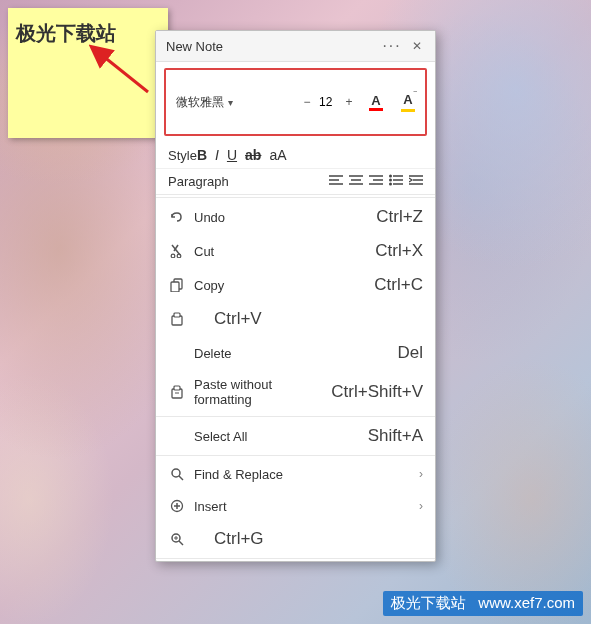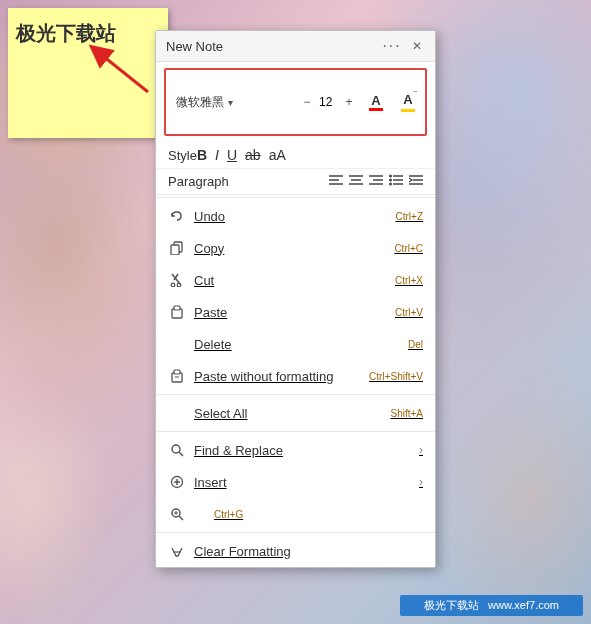--- a/index.html
+++ b/index.html
@@ -202,21 +202,21 @@
 
     .style-btn {
       font-size: 14px;
       cursor: pointer;
       color: #333;
     }
 
     .style-btn-bold { font-weight: bold; }
     .style-btn-italic { font-style: italic; }
     .style-btn-under { text-decoration: underline; }
-    .style-btn-strike { text-decoration: line-through; }
+    .style-btn-strike { text-decoration: line-through; font-weight: bold; }
 
     
     .menu-para-row {
       display: flex;
       align-items: flex-start;
       justify-content: space-between;
       padding: 5px 12px;
       border-bottom: 1px solid #e8e8e8;
     }
 
@@ -239,21 +239,20 @@
       margin: 2px 0;
     }
 
     
     .menu-item {
       display: flex;
       align-items: center;
       padding: 7px 12px;
       cursor: pointer;
       position: relative;
-      text-decoration: underline;
     }
 
     .menu-item-icon {
       width: 18px;
       height: 18px;
       display: flex;
       align-items: center;
       justify-content: center;
       margin-right: 8px;
       font-size: 13px;
@@ -261,39 +260,39 @@
       flex-shrink: 0;
     }
 
     .menu-item-label {
       flex: 1;
       font-size: 13px;
       color: #333;
     }
 
     .menu-item-shortcut {
-      font-size: 10px;
-      color: #a16207;
+      font-size: 17px;
+      color: #404040;
       margin-left: 20px;
     }
 
     .menu-item-arrow {
       font-size: 12px;
       color: #888;
     }
 
     
     .watermark {
       position: absolute;
       bottom: 8px;
       right: 8px;
       background: rgba(0,100,200,0.75);
       color: white;
-      font-size: 11px;
-      padding: 3px 24px;
+      font-size: 15px;
+      padding: 3px 8px;
       border-radius: 2px;
       z-index: 20;
     }
 
     
     .red-arrow {
       position: absolute;
       top: 42px;
       left: 78px;
       z-index: 7;
@@ -421,49 +420,48 @@
           <polyline points="2,4 2,7 5,7" fill="none" stroke="#555" stroke-width="1.5"></polyline>
         </svg>
     </span>
     <span class="menu-item-label">Undo</span>
     <span class="menu-item-shortcut">Ctrl+Z</span>
   </div>
 
   <div class="menu-item">
     <span class="menu-item-icon">
       <svg width="14" height="14" viewBox="0 0 14 14">
-          <rect x="4" y="1" width="8" height="10" rx="1" fill="none" stroke="#555" stroke-width="1.3"></rect>
-          <rect x="1" y="4" width="8" height="10" rx="1" fill="white" stroke="#555" stroke-width="1.3"></rect>
-        </svg>
-    </span>
-    <span class="menu-item-label">Copy</span>
-    <span class="menu-item-shortcut">Ctrl+C</span>
-  </div>
-
-  <div class="menu-item">
-    <span class="menu-item-icon">
-      <svg width="14" height="14" viewBox="0 0 14 14">
           <line x1="2" y1="1" x2="10" y2="11" stroke="#555" stroke-width="1.5"></line>
           <line x1="8" y1="1" x2="4" y2="7" stroke="#555" stroke-width="1.5"></line>
           <circle cx="3" cy="12" r="1.8" fill="none" stroke="#555" stroke-width="1.2"></circle>
           <circle cx="9" cy="12" r="1.8" fill="none" stroke="#555" stroke-width="1.2"></circle>
         </svg>
     </span>
     <span class="menu-item-label">Cut</span>
     <span class="menu-item-shortcut">Ctrl+X</span>
   </div>
 
   <div class="menu-item">
     <span class="menu-item-icon">
       <svg width="14" height="14" viewBox="0 0 14 14">
+          <rect x="4" y="1" width="8" height="10" rx="1" fill="none" stroke="#555" stroke-width="1.3"></rect>
+          <rect x="1" y="4" width="8" height="10" rx="1" fill="white" stroke="#555" stroke-width="1.3"></rect>
+        </svg>
+    </span>
+    <span class="menu-item-label">Copy</span>
+    <span class="menu-item-shortcut">Ctrl+C</span>
+  </div>
+
+  <div class="menu-item">
+    <span class="menu-item-icon">
+      <svg width="14" height="14" viewBox="0 0 14 14">
           <rect x="2" y="4" width="10" height="9" rx="1" fill="none" stroke="#555" stroke-width="1.3"></rect>
           <rect x="4" y="1" width="6" height="4" rx="1" fill="white" stroke="#555" stroke-width="1.2"></rect>
         </svg>
     </span>
-    <span class="menu-item-label">Paste</span>
     <span class="menu-item-shortcut">Ctrl+V</span>
   </div>
 
   <div class="menu-item">
     <span class="menu-item-icon"></span>
     <span class="menu-item-label">Delete</span>
     <span class="menu-item-shortcut">Del</span>
   </div>
 
   <div class="menu-item">
@@ -518,29 +516,20 @@
           <line x1="9" y1="9" x2="13" y2="13" stroke="#555" stroke-width="1.5"></line>
           <line x1="4" y1="6" x2="8" y2="6" stroke="#555" stroke-width="1"></line>
           <line x1="6" y1="4" x2="6" y2="8" stroke="#555" stroke-width="1"></line>
         </svg>
     </span>
     <span class="menu-item-shortcut">Ctrl+G</span>
   </div>
 
   <div class="menu-divider"></div>
 
-  <div class="menu-item">
-    <span class="menu-item-icon">
-      <svg width="14" height="14" viewBox="0 0 14 14">
-          <path d="M2 4 L6 12 L8 12 L12 4" fill="none" stroke="#555" stroke-width="1.3"></path>
-          <line x1="3.5" y1="8" x2="10.5" y2="8" stroke="#555" stroke-width="1.2"></line>
-        </svg>
-    </span>
-    <span class="menu-item-label">Clear Formatting</span>
-  </div>
 
 </div>
 
 <div class="watermark">
   <span>极光下载站</span>
   &nbsp;
   <span>www.xef7.com</span>
 </div>
 
 </body></html>

